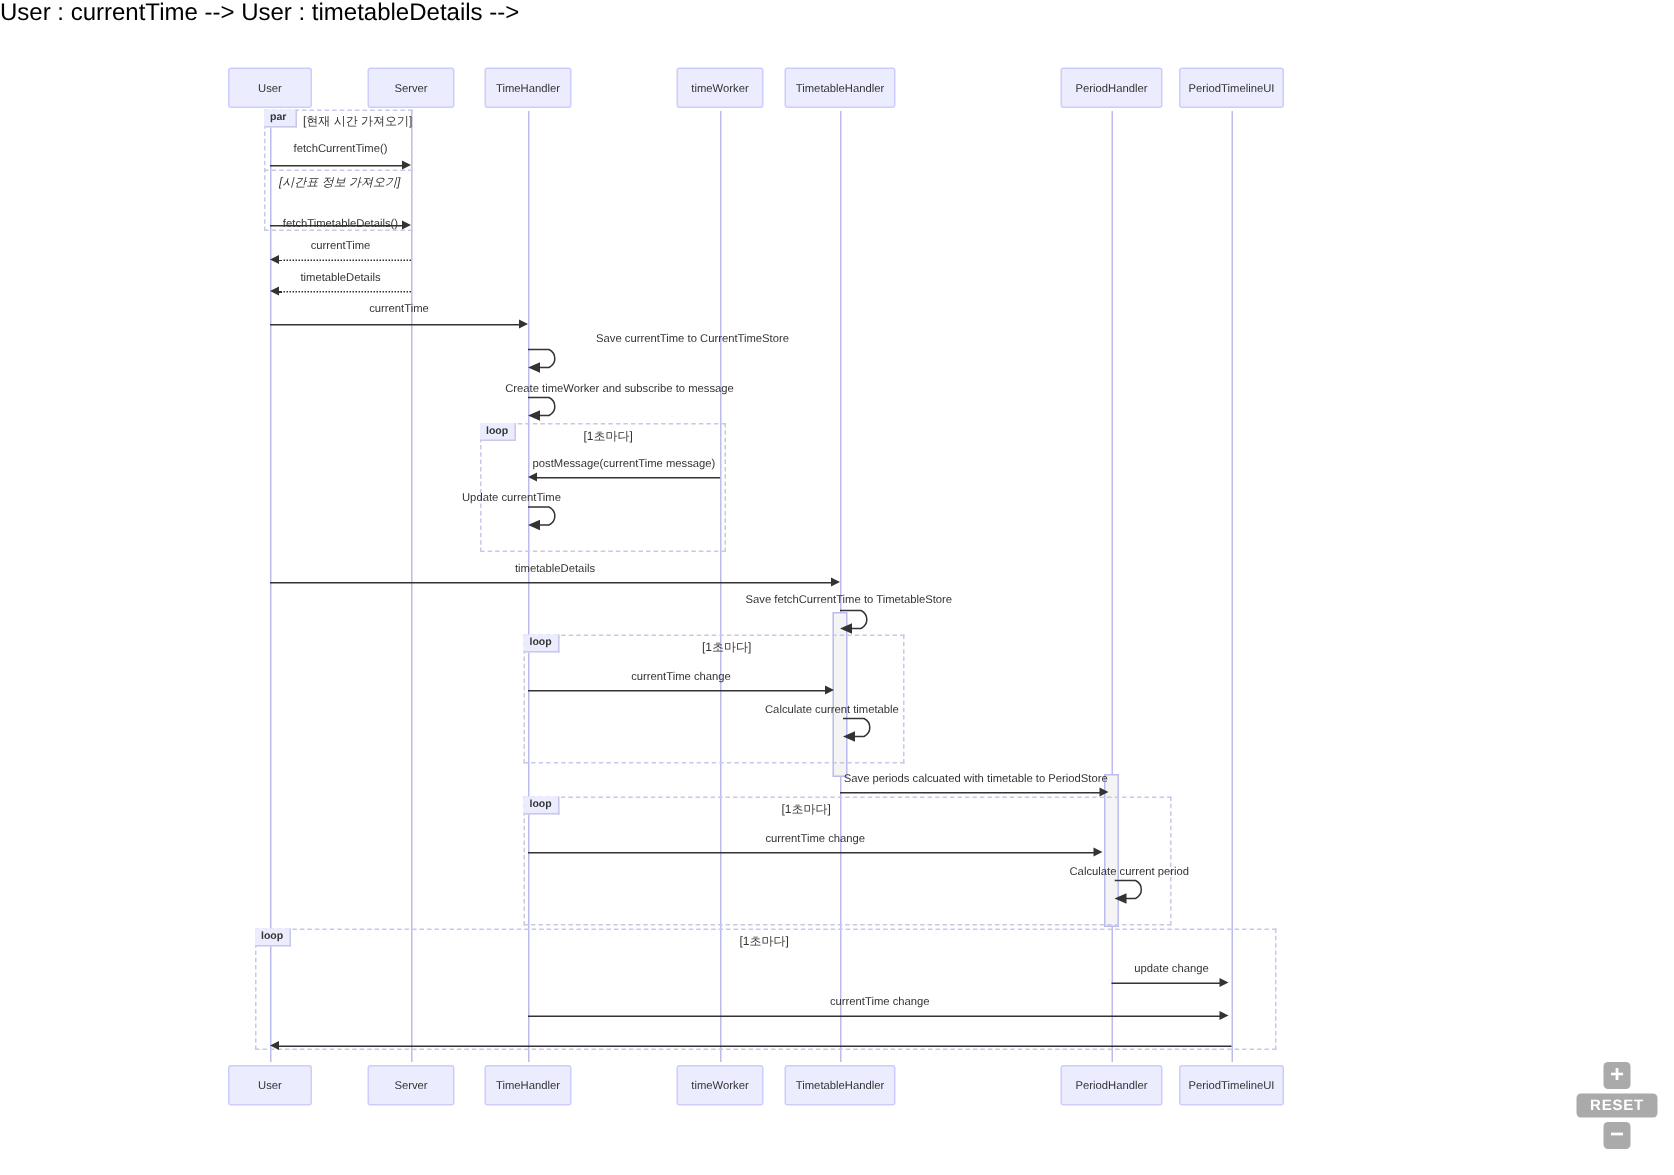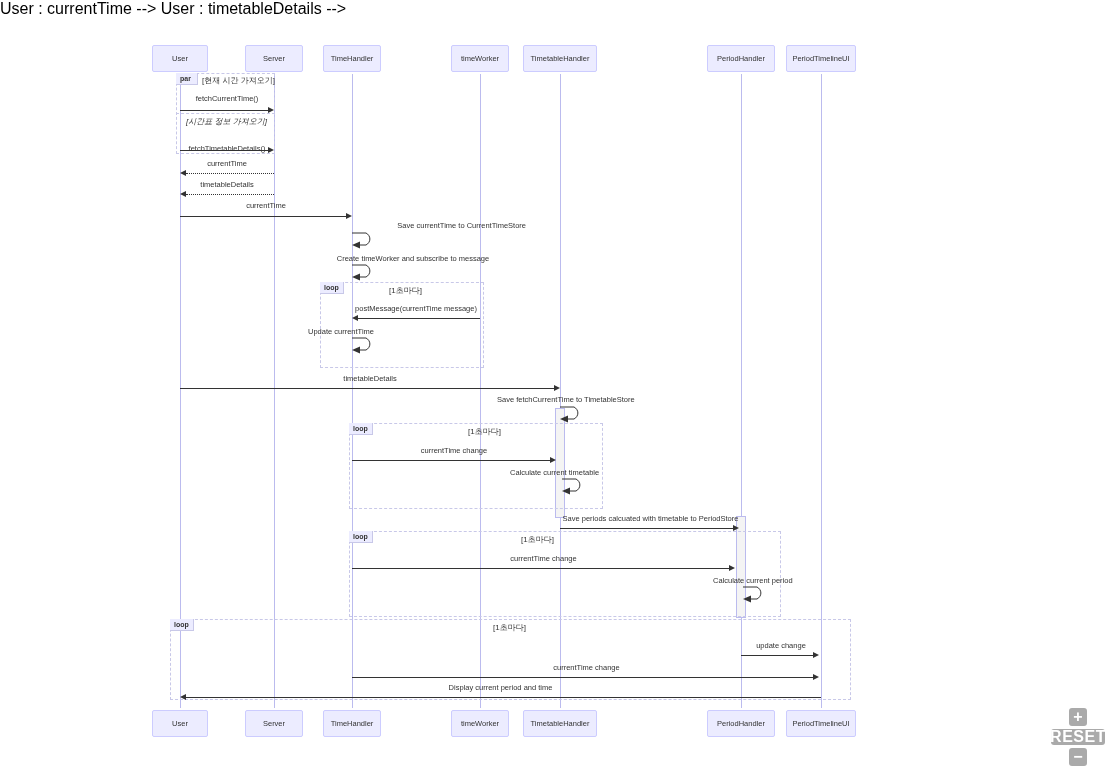--- a/index.html
+++ b/index.html
@@ -119,21 +119,21 @@
   }
   .zoom-btn.pm {
     width: 18px;
     height: 18px;
     font-size: 16px;
     line-height: 1;
   }
   .zoom-btn.reset {
     width: 54px;
     height: 16px;
-    font-size: 16px;
+    font-size: 10px;
     letter-spacing: 0.5px;
     margin: 3px 0;
   }
 </style>
 </head>
 <body>
 
 <div id="diagram">
 
   
@@ -378,23 +378,20 @@
   <div class="arrowhead right" style="left:813px; top:651.5px;"></div>
 
   
   <div class="msg-text" style="left:352px; top:663px; width:469px;">
     <span>currentTime change</span>
   </div>
   <div class="msg-line" style="left:352px; top:677px; width:463px;"></div>
   <div class="arrowhead right" style="left:813px; top:673.5px;"></div>
 
   
-  <div class="msg-text" style="left:180px; top:683px; width:641px;">
-    <span>Display current period and time</span>
-  </div>
   <div class="msg-line" style="left:186px; top:697px; width:635px;"></div>
   <div class="arrowhead left" style="left:180px; top:693.5px;"></div>
 
   
   <div class="zoom-controls" style="left:1048px; top:708px; width:60px;">
     <div class="zoom-btn pm">
       <span>+</span>
     </div>
     <div class="zoom-btn reset">
       <span>RESET</span>

